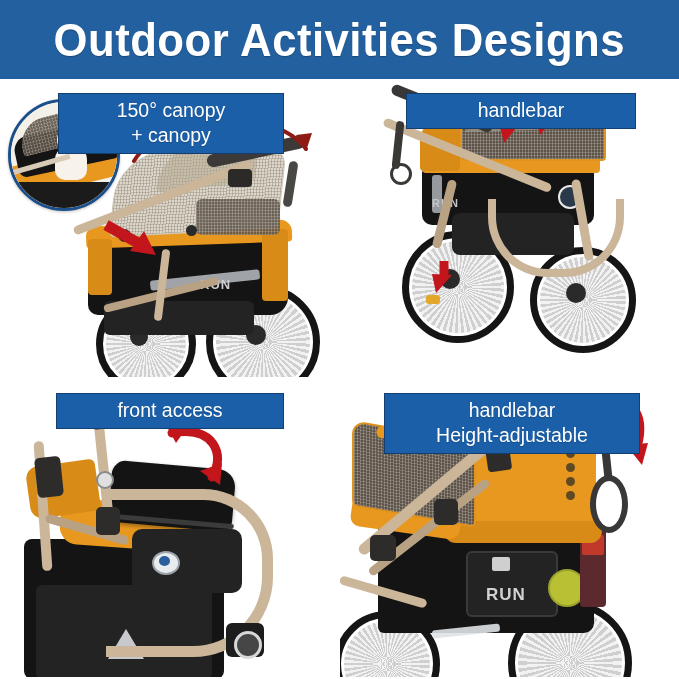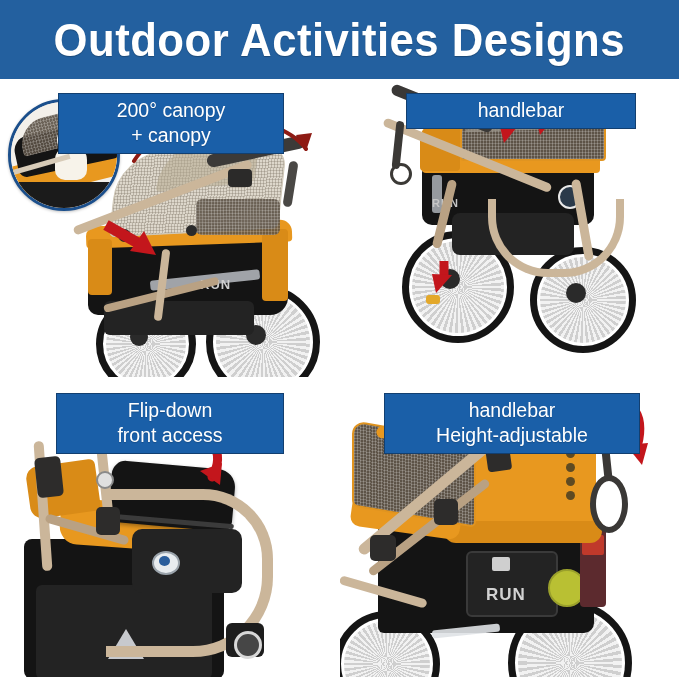--- a/index.html
+++ b/index.html
@@ -160,21 +160,21 @@
         <div class="sh" style="left:44px;top:44px;width:32px;height:34px;background:#f7f3ea;border-radius:14px 14px 10px 10px;"></div>
         <div class="sh round" style="left:53px;top:33px;width:4px;height:4px;background:#241c14;"></div>
         <div class="sh round" style="left:66px;top:33px;width:4px;height:4px;background:#241c14;"></div>
         <div class="sh round" style="left:59px;top:40px;width:6px;height:5px;background:#2a211a;"></div>
         <div class="sh" style="left:60px;top:45px;width:7px;height:7px;background:#d96f7d;border-radius:0 0 5px 5px;"></div>
         <div class="sh" style="left:0px;top:60px;width:60px;height:5px;background:#d7cbb8;transform:rotate(-16deg);"></div>
         <div class="sh" style="left:0px;top:80px;width:112px;height:28px;background:#1b1b1b;"></div>
       </div>
 
       <div class="caption">
-        <div>200° canopy</div>
+        <div>150° canopy</div>
         <div>+ canopy</div>
       </div>
     </div>
 
     <div class="panel p2">
       <div class="art">
 
         <div class="sh tire" style="left:62px;top:152px;width:98px;height:98px;"></div>
         <div class="sh tire" style="left:190px;top:168px;width:92px;height:92px;"></div>
         <div class="hub" style="left:100px;top:190px;width:20px;height:20px;"></div>
@@ -252,21 +252,20 @@
         <div class="sh round" style="left:234px;top:252px;width:22px;height:22px;background:#464646;border:3px solid #d8d8d8;"></div>
 
         <svg class="arrow-svg" style="left:162px;top:34px;" width="70" height="78" viewBox="0 0 70 78">
           <path d="M10 20 C52 12, 64 42, 50 64" stroke="#c3161c" stroke-width="9" fill="none" stroke-linecap="round"></path>
           <polygon points="4,12 28,10 14,30" fill="#c3161c"></polygon>
           <polygon points="58,72 38,58 60,50" fill="#c3161c"></polygon>
         </svg>
       </div>
 
       <div class="caption">
-        <div>Flip-down</div>
         <div>front access</div>
       </div>
     </div>
 
     <div class="panel p4">
       <div class="art">
 
         <div class="sh tire" style="left:-6px;top:232px;width:92px;height:92px;"></div>
         <div class="sh tire" style="left:168px;top:222px;width:110px;height:110px;"></div>
 

